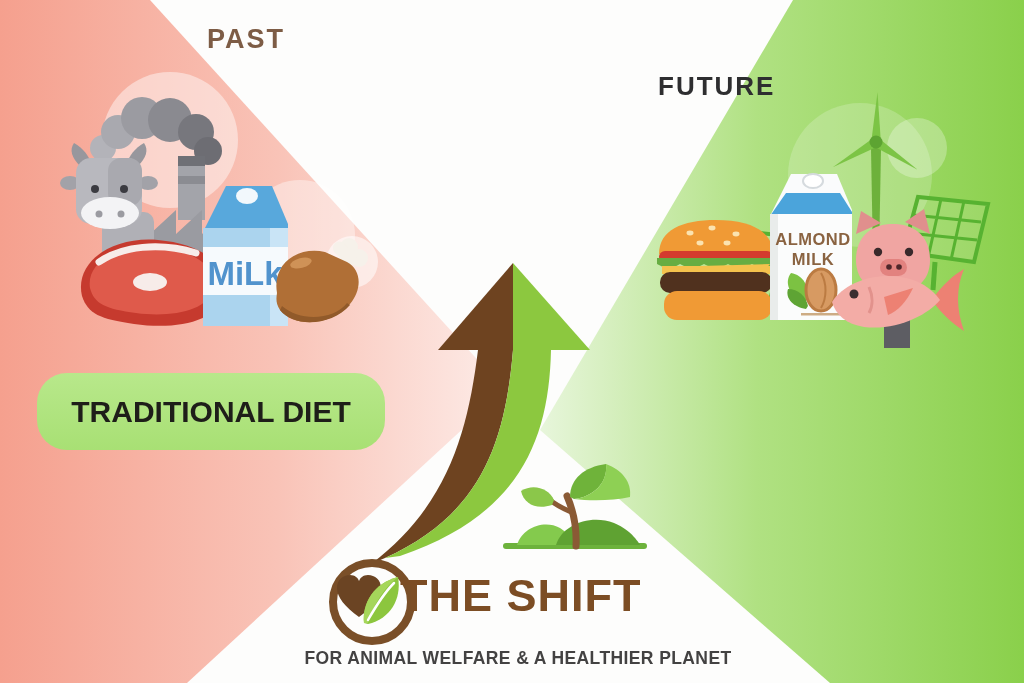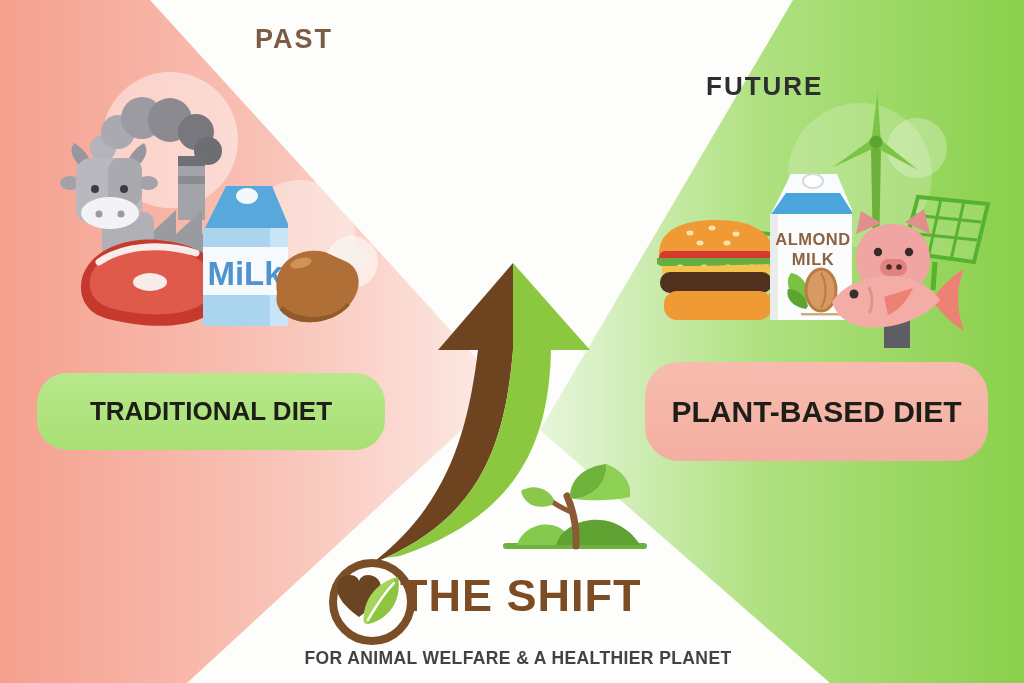--- a/index.html
+++ b/index.html
@@ -11,30 +11,30 @@
   .wedge-pink{
     left:0;width:505px;
     background:linear-gradient(90deg,#f5a08e 0%,#f9c3b7 55%,#fdece8 100%);
     clip-path:polygon(0 0,150px 0,505px 390px,187px 683px,0 683px);
   }
   .wedge-green{
     left:538px;width:486px;
     background:linear-gradient(270deg,#8ad04b 0%,#b0e182 55%,#e8f6dc 100%);
     clip-path:polygon(255px 0,486px 0,486px 683px,292px 683px,2px 430px);
   }
-  .era-label{position:absolute;font-weight:700;letter-spacing:2px;margin-left:48px;}
+  .era-label{position:absolute;font-weight:700;letter-spacing:2px;}
   .past-label{left:207px;top:24px;font-size:27px;color:#7d5c45;}
   .future-label{left:658px;top:71px;font-size:26px;color:#2e2e30;font-weight:700;}
   .pill{
     position:absolute;display:flex;align-items:center;justify-content:center;
     font-weight:600;color:#1e1e19;text-align:center;
   }
   .pill-trad{
     left:37px;top:373px;width:348px;height:77px;border-radius:30px;
-    background:linear-gradient(180deg,#b8e88b,#a8e074);font-size:26px;
+    background:linear-gradient(180deg,#b8e88b,#a8e074);font-size:30px;
   }
   .pill-plant{
     left:645px;top:362px;width:343px;height:99px;border-radius:34px;
     background:linear-gradient(180deg,#f7bcaf,#f3afa1);font-size:30px;
   }
   .brand-title{
     position:absolute;left:400px;top:570px;font-size:45px;font-weight:800;
     color:#7c4d24;letter-spacing:1px;white-space:nowrap;
   }
   .tagline{
@@ -203,23 +203,20 @@
       <path d="M832 302 C846 280 884 269 916 281 C928 286 936 294 940 300 C928 315 896 331 864 327 C846 324 836 315 832 302 Z" fill="#f3aca6"></path>
       <circle cx="854" cy="294" r="4.5" fill="#3a2e30"></circle>
       <path d="M884 297 L913 288 C907 301 898 311 888 315 Z" fill="#ed8173"></path>
       <path d="M869 287 C873 296 873 306 869 313" stroke="#e2928c" stroke-width="3" fill="none"></path>
     </g>
   </svg>
 
   <div class="pill pill-trad">
     <span>TRADITIONAL DIET</span>
   </div>
-  <div class="pill pill-plant">
-    <span>PLANT-BASED DIET</span>
-  </div>
 
   <svg class="svg-arrow" width="310" height="320" viewBox="360 255 310 320">
     <path d="M513 263 L438 350 L513 350 Z" fill="#6e4320"></path>
     <path d="M513 263 L590 350 L513 350 Z" fill="#8cc83f"></path>
     <path d="M478 350 L513 350 C505 445 480 515 385 558 L371 564 C448 506 468 431 478 350 Z" fill="#6e4320"></path>
     <path d="M513 350 L551 350 C549 440 520 515 400 556 L385 558 C480 515 505 445 513 350 Z" fill="#8cc83f"></path>
   </svg>
 
   <svg class="svg-sprout" width="175" height="95" viewBox="488 462 175 95">
     <rect x="503" y="543" width="144" height="6" rx="3" fill="#6db23c"></rect>

